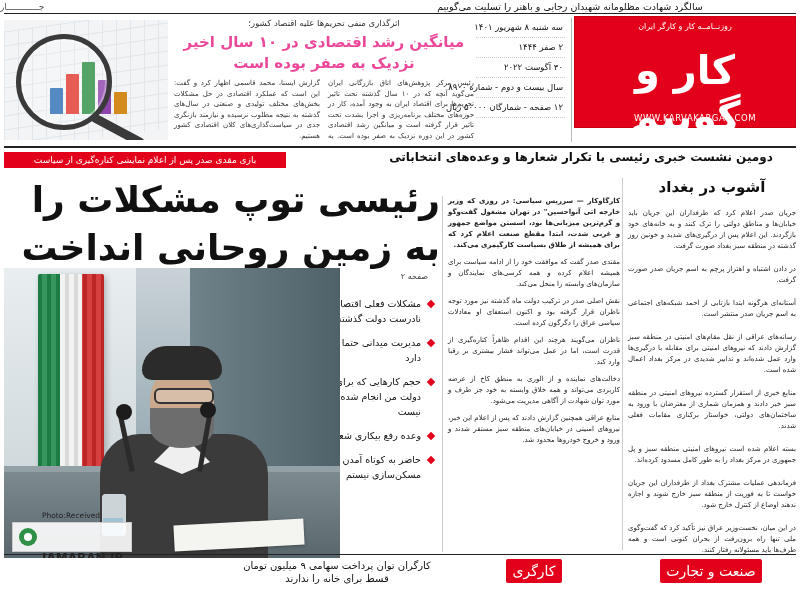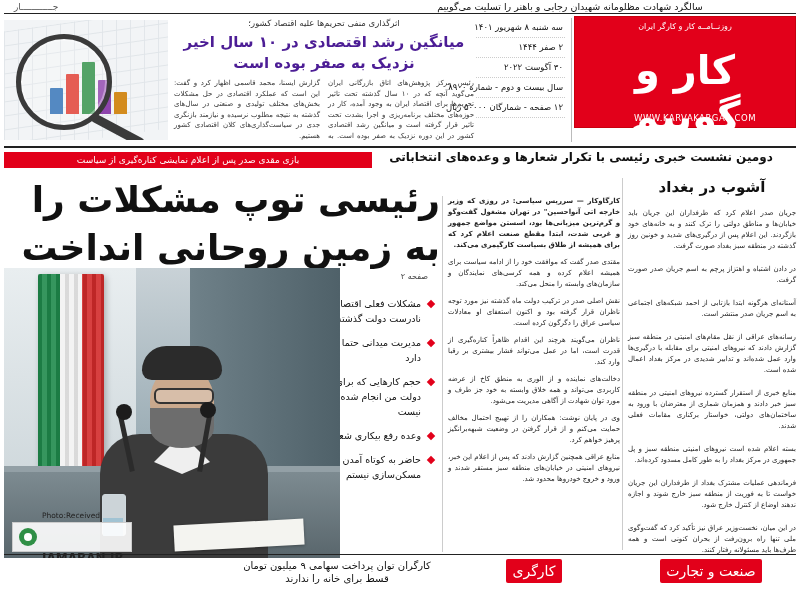--- a/index.html
+++ b/index.html
@@ -49,21 +49,21 @@
   
   .econ-box{
     position:absolute;top:18px;left:4px;width:470px;height:124px;
   }
   .econ-head{
     position:absolute;top:0;right:0;width:300px;text-align:center;
     font-size:8.5px;color:#333;
   }
   .econ-title{
     position:absolute;top:14px;right:0;width:300px;text-align:center;
-    font-size:15px;font-weight:bold;color:#4c1d95;line-height:21px;
+    font-size:15px;font-weight:bold;color:#ec4899;line-height:21px;
   }
   .econ-body{
     position:absolute;top:60px;right:0;width:300px;
     font-size:7px;color:#333;line-height:10.5px;text-align:justify;
     column-count:2;column-gap:8px;
   }
   
   .chartfig{position:absolute;top:2px;left:0;width:164px;height:120px;background:#f2f4f6;overflow:hidden;}
   .chartfig .grid{position:absolute;inset:0;
      background-image:linear-gradient(#dfe4e8 1px,transparent 1px),linear-gradient(90deg,#dfe4e8 1px,transparent 1px);
@@ -81,21 +81,21 @@
   .chartfig .handle{
     position:absolute;top:92px;left:88px;width:58px;height:9px;background:#3a3a3a;
     transform:rotate(28deg);transform-origin:left center;border-radius:4px;
   }
 
   
   .hdr-rule{position:absolute;top:146px;right:4px;width:792px;height:2px;background:#222;}
 
   
   .red-banner{
-    position:absolute;top:152px;left:4px;width:368px;height:16px;background:#e2001a;color:#fff;
+    position:absolute;top:152px;left:4px;width:282px;height:16px;background:#e2001a;color:#fff;
     font-size:9px;line-height:16px;text-align:center;white-space:nowrap;
   }
   .kicker{
     position:absolute;top:150px;right:4px;width:430px;height:18px;
     text-align:center;font-size:12px;font-weight:bold;color:#111;white-space:nowrap;
   }
 
   
   .headline{
     position:absolute;top:176px;right:360px;width:430px;
@@ -184,21 +184,21 @@
     border:1px solid #ccc;display:flex;align-items:center;gap:5px;padding:0 6px;box-sizing:border-box;
     direction:ltr;
   }
   .credit .logo{width:18px;height:18px;border-radius:50%;background:#2f8f46;position:relative;flex:0 0 auto;}
   .credit .logo:after{content:"";position:absolute;top:5px;left:5px;width:8px;height:8px;border-radius:50%;background:#fff;}
   .credit .ctext{font-size:7.5px;line-height:10px;color:#222;}
   .credit .ctext b{display:block;font-size:12px;margin-top:32px;}
 
   
   .folio{
-    position:absolute;top:2px;left:14px;font-size:9px;color:#555;letter-spacing:1px;
+    position:absolute;top:2px;left:0;font-size:9px;color:#555;letter-spacing:1px;
   }
 </style>
 </head>
 <body>
 
 <div class="page">
 
   <div class="topstrip">
     <div class="folio">جــــــــــــار</div>
     <div class="condolence">سالگرد شهادت مظلومانه شهیدان رجایی و باهنر را تسلیت می‌گوییم</div>
@@ -307,21 +307,20 @@
   </div>
 
   <div class="col-mid">
     <div class="rule-l"></div>
     <div class="art-body">
       <p class="lead">کارگاوکار — سرریس سیاسی: در روزی که وزیر خارجه اتی آنواحسین" در تهران مشغول گفت‌وگو و گرم‌ترین میزبانی‌ها بود، اسستن مواضع جمهور و غربی شدت، ابتدا مقطع صنعت اعلام کرد که برای همیشه از طلاق بسیاست کارگیمری می‌کند.</p>
       <p>مقتدی صدر گفت که موافقت خود را از ادامه سیاست برای همیشه اعلام کرده و همه کرسی‌های نمایندگان و سازمان‌های وابسته را منحل می‌کند.</p>
       <p>نقش اصلی صدر در ترکیب دولت ماه گذشته نیز مورد توجه ناظران قرار گرفته بود و اکنون استعفای او معادلات سیاسی عراق را دگرگون کرده است.</p>
       <p>ناظران می‌گویند هرچند این اقدام ظاهراً کناره‌گیری از قدرت است، اما در عمل می‌تواند فشار بیشتری بر رقبا وارد کند.</p>
       <p>دخالت‌های نماینده و از الوری به منطق کاخ از عرضه کاربردی می‌تواند و همه خلاق وابسته به خود جز طرف و مورد توان شهادت از آگاهی مدیریت می‌شود.</p>
-      <p>وی در پایان نوشت: همکاران را از تهییج احتمال مخالف حمایت می‌کنم و از قرار گرفتن در وضعیت شبهه‌برانگیز پرهیز خواهم کرد.</p>
       <p>منابع عراقی همچنین گزارش دادند که پس از اعلام این خبر، نیروهای امنیتی در خیابان‌های منطقه سبز مستقر شدند و ورود و خروج خودروها محدود شد.</p>
     </div>
   </div>
 
   <div class="bot-rule"></div>
 
   <div class="bot-box bb1">
     <span class="bb-tag">صنعت و تجارت</span>
     <span class="bb-txt">سد کارخانه‌ای با مشعل‌خوان و چمن‌زار یا روبرو بود</span>
   </div>

